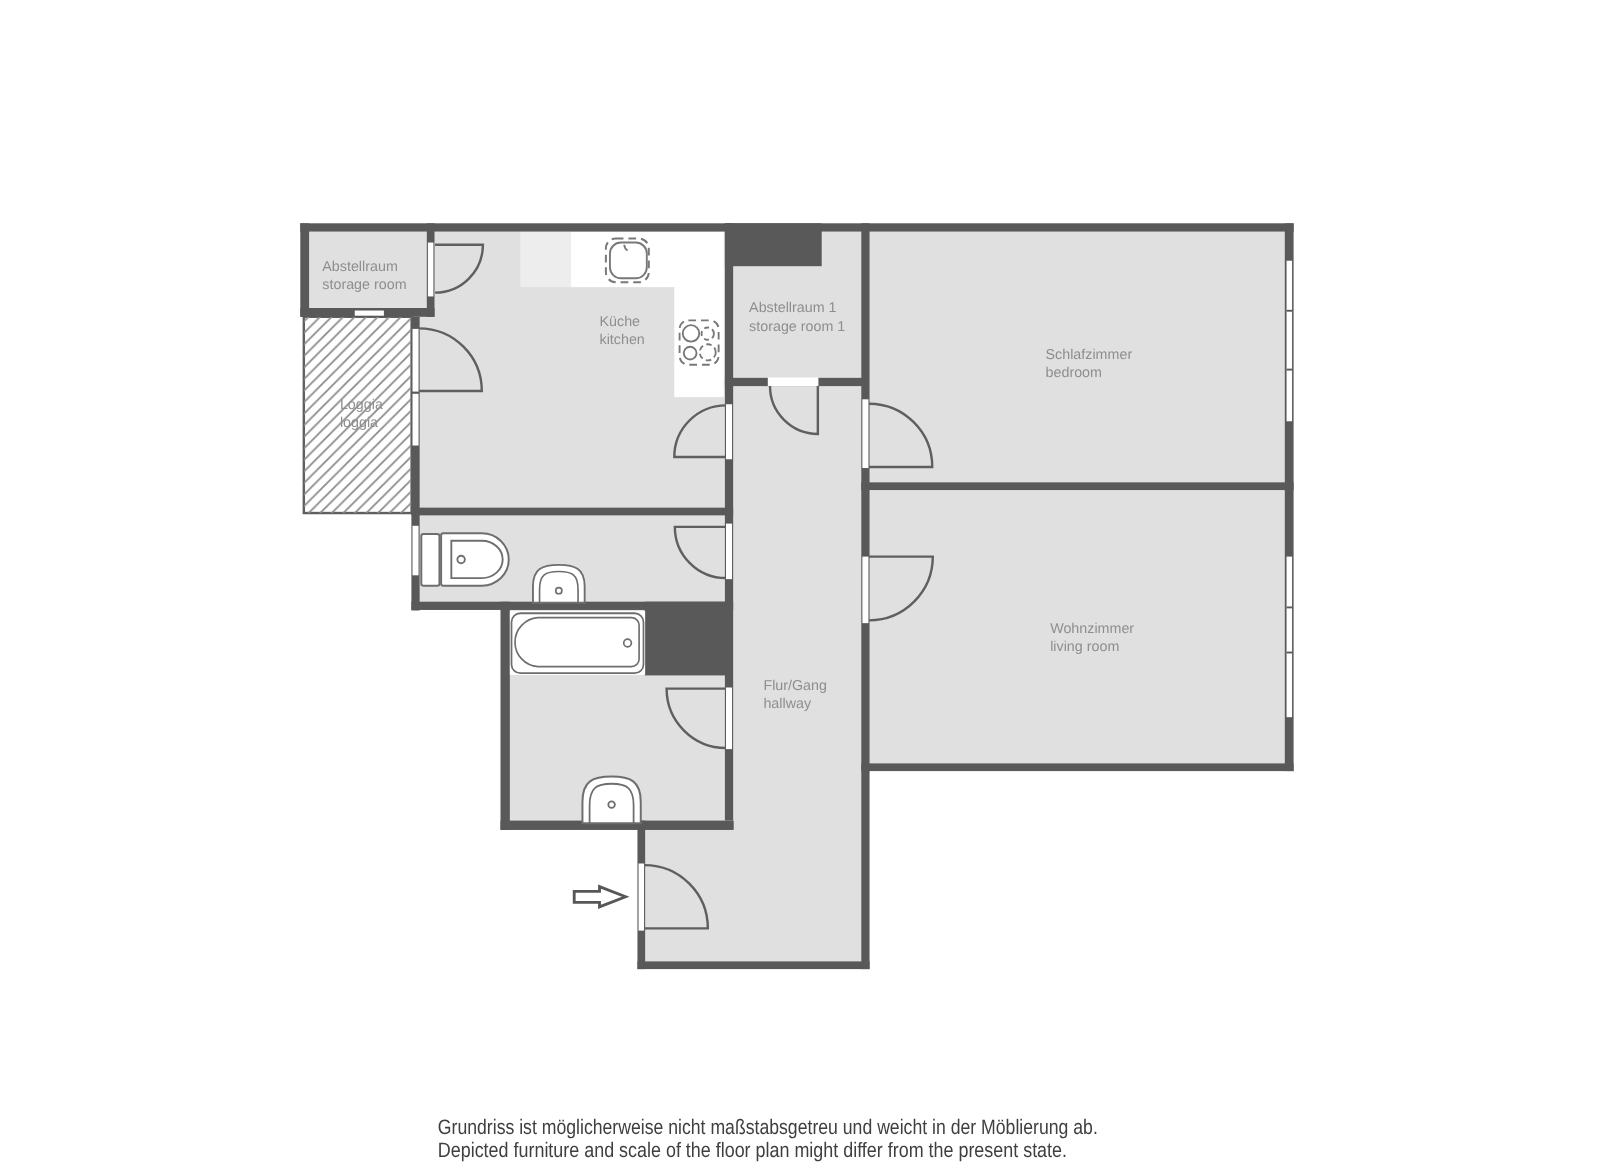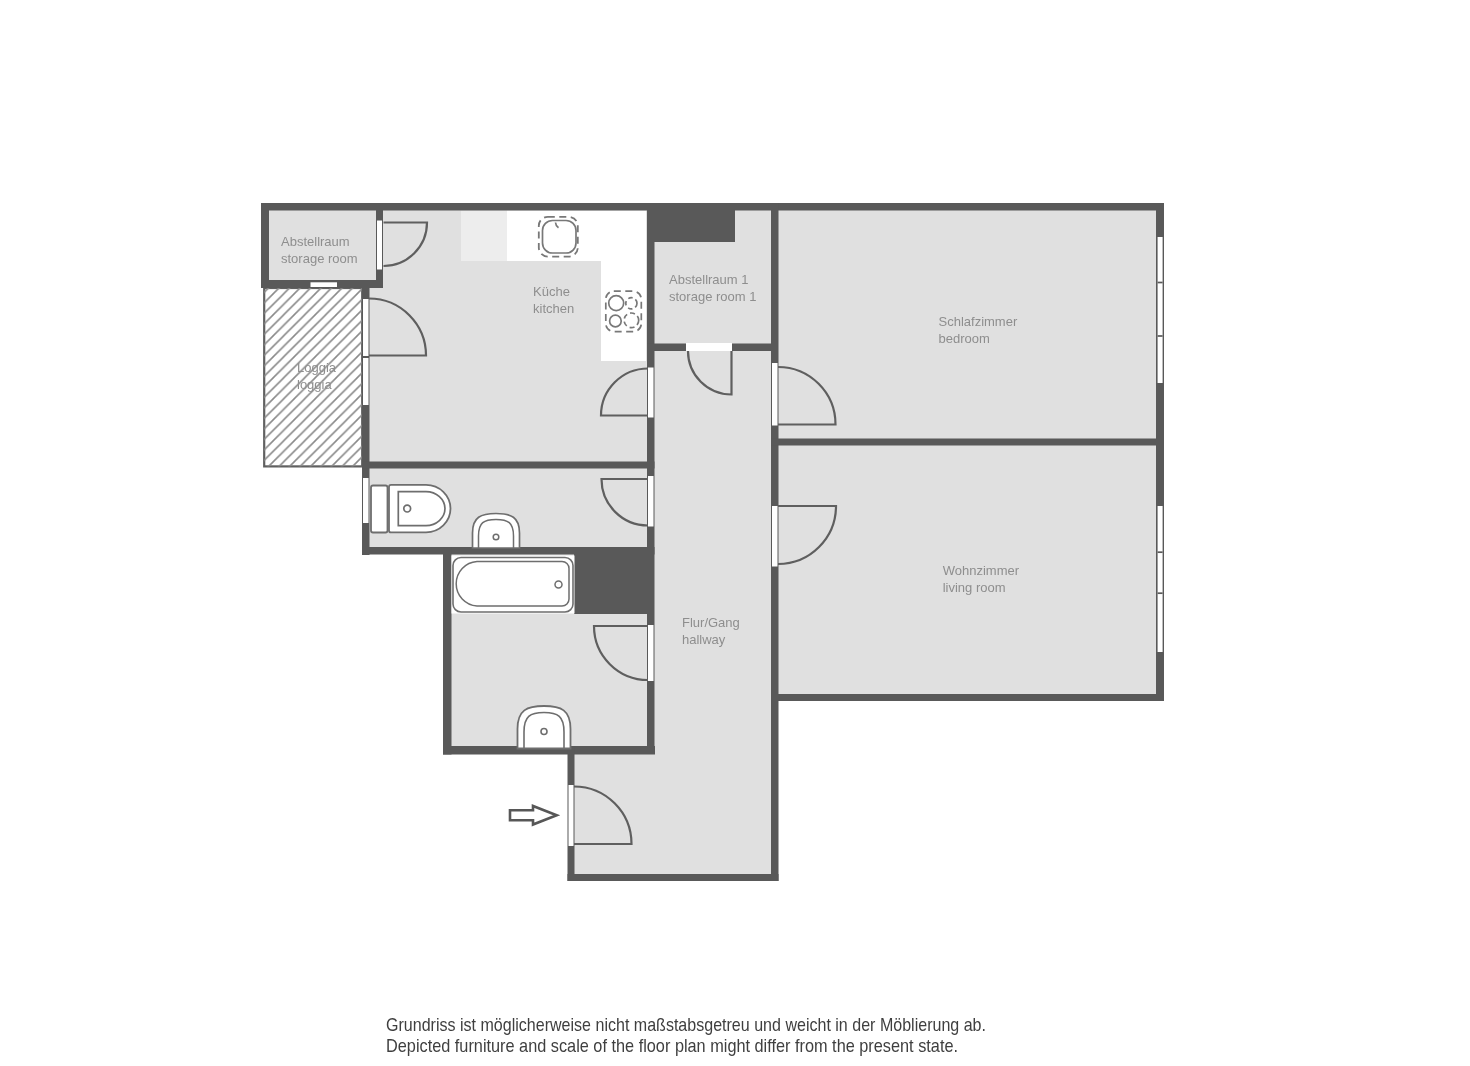--- a/index.html
+++ b/index.html
@@ -1,16 +1,16 @@
 <!DOCTYPE html>
 <html><head>
 <meta charset="utf-8">
 <style>
   html,body{margin:0;padding:0;background:#fff;}
-  .page{position:relative;width:1442px;height:1066px;background:#fff;overflow:hidden;}
+  .page{position:relative;width:1442px;height:1066px;background:#fff;overflow:hidden;padding-left:12px;}
   svg{display:block;}
   text{font-family:"Liberation Sans",sans-serif;}
 </style>
 </head>
 <body>
 <div class="page">
 <svg width="1470" height="1066" viewBox="0 0 1470 1066">
 <defs>
   <pattern id="hatch" patternUnits="userSpaceOnUse" width="10.5" height="10.5">
     <path d="M-2.6,2.6 L2.6,-2.6 M-2.6,13.1 L13.1,-2.6 M7.9,13.1 L13.1,7.9" stroke="#8a8a8a" stroke-width="1.6" fill="none"></path>

